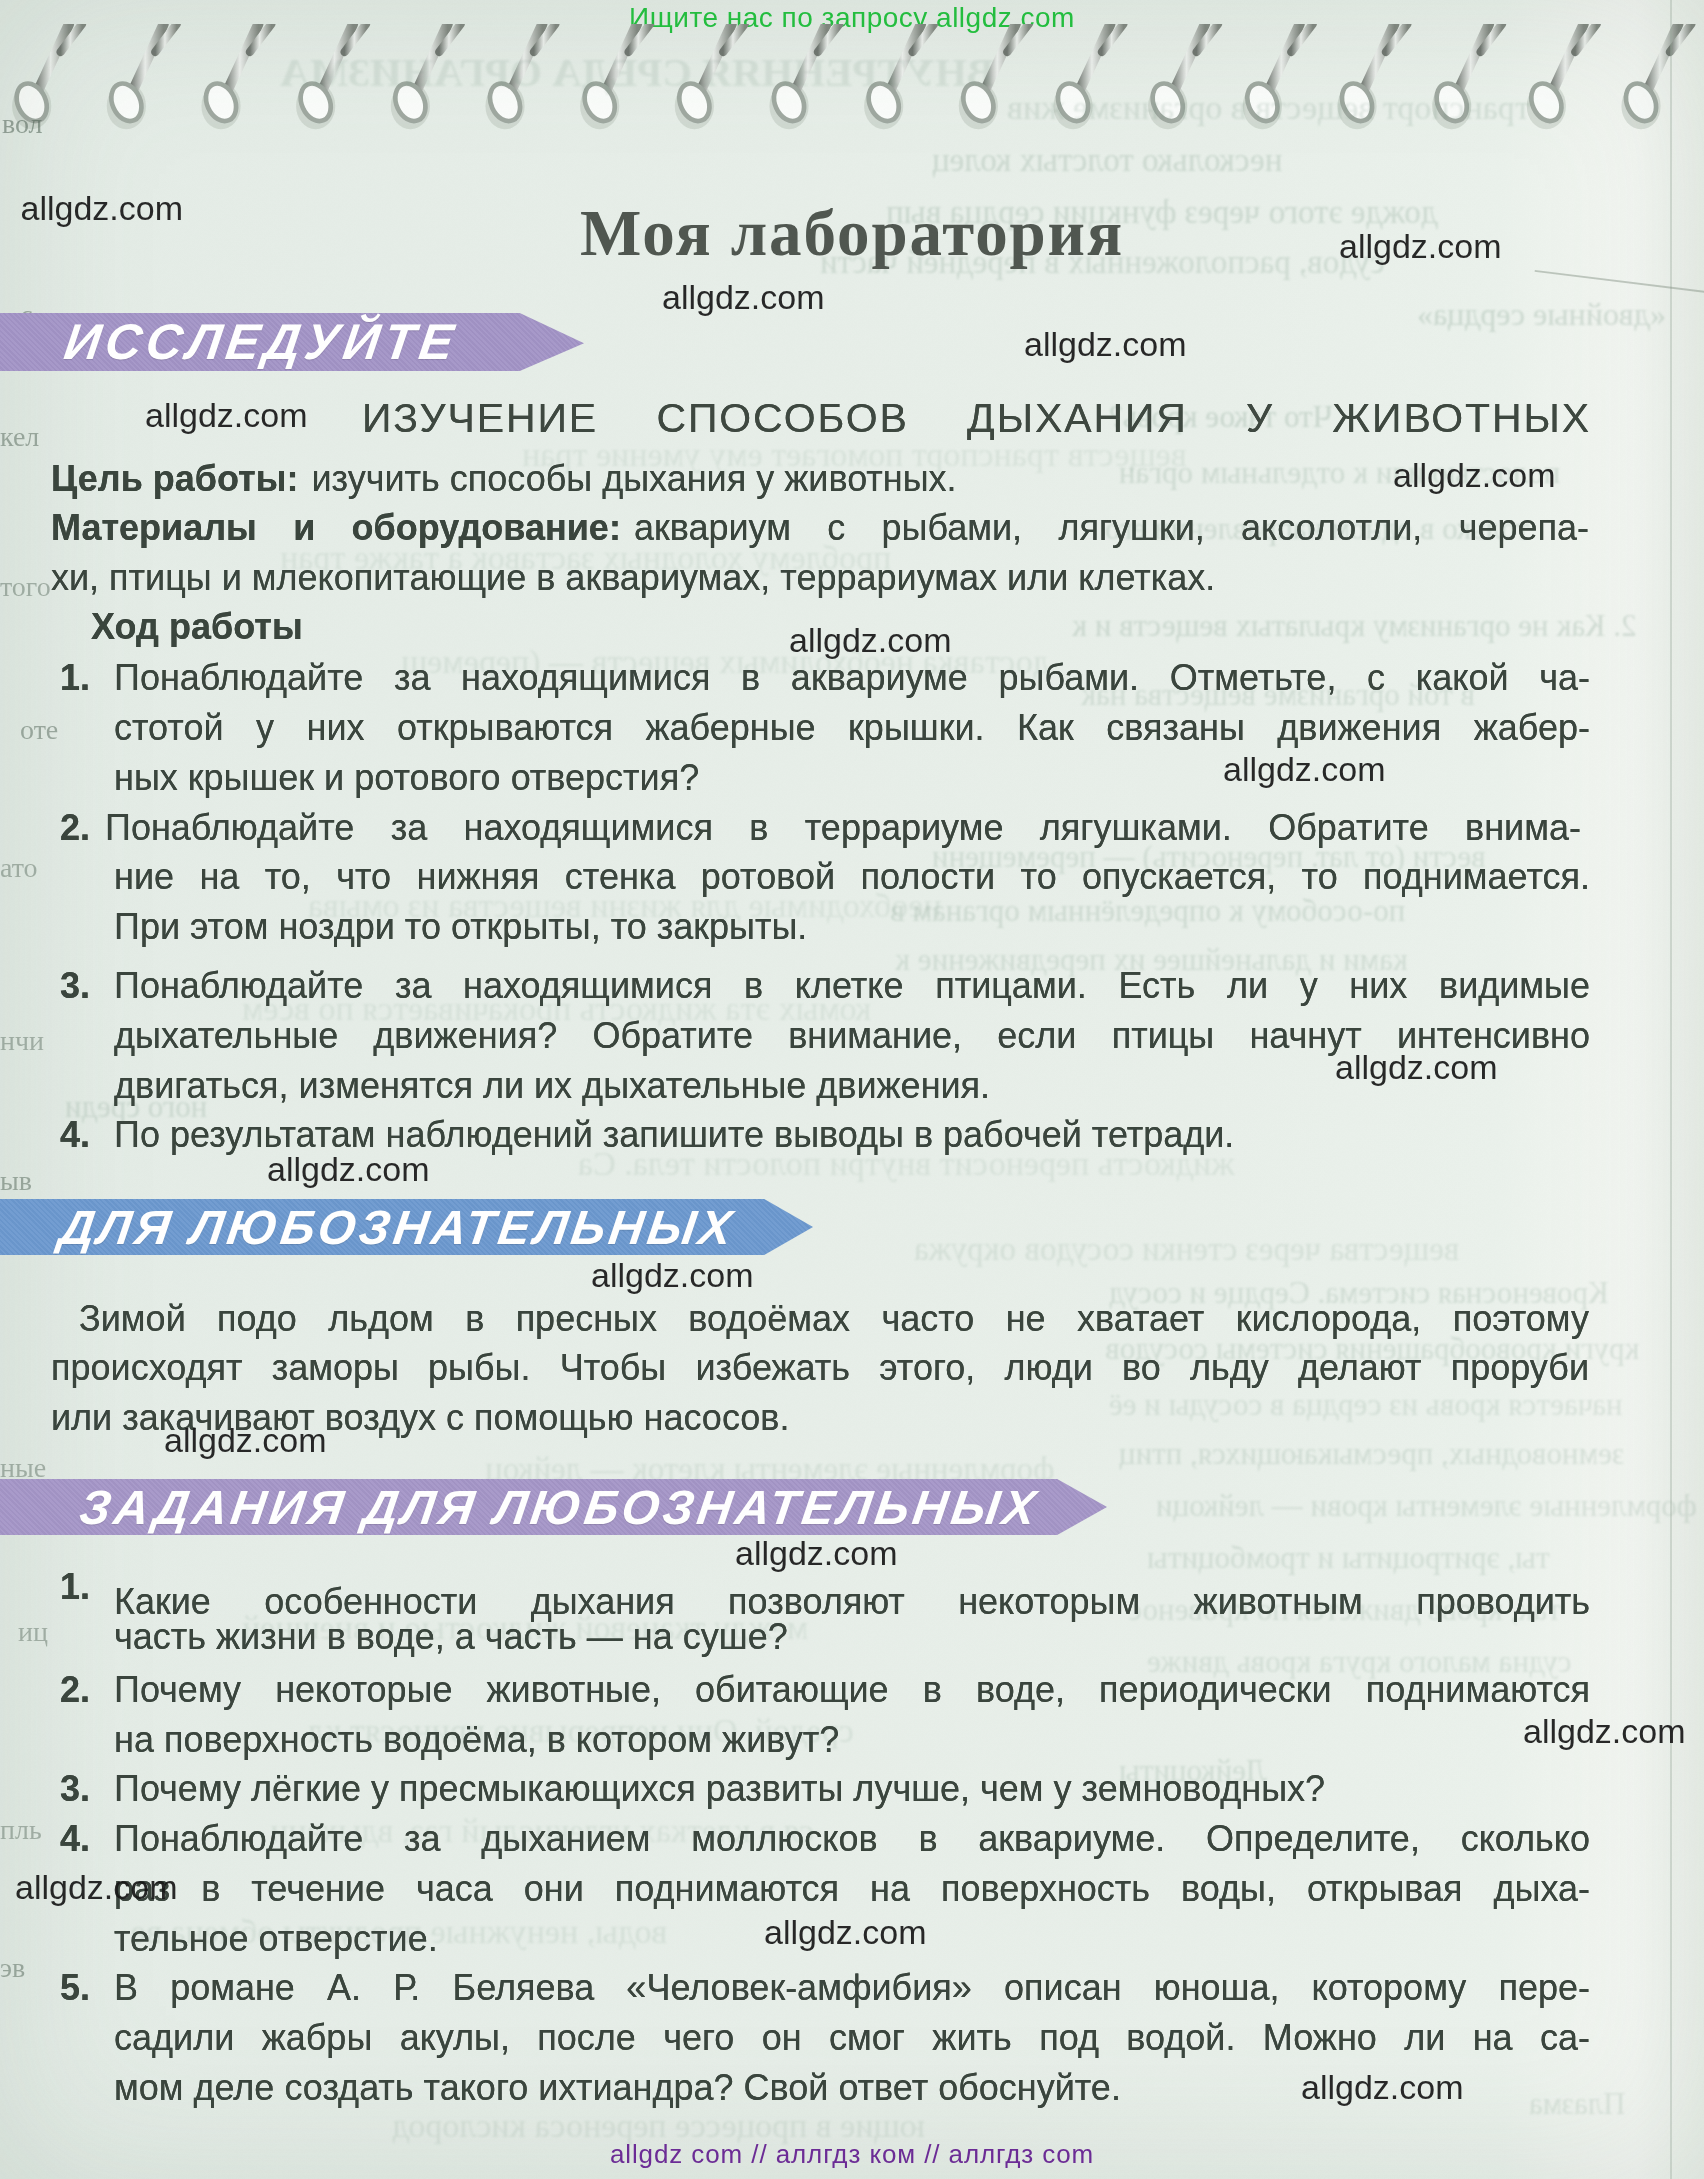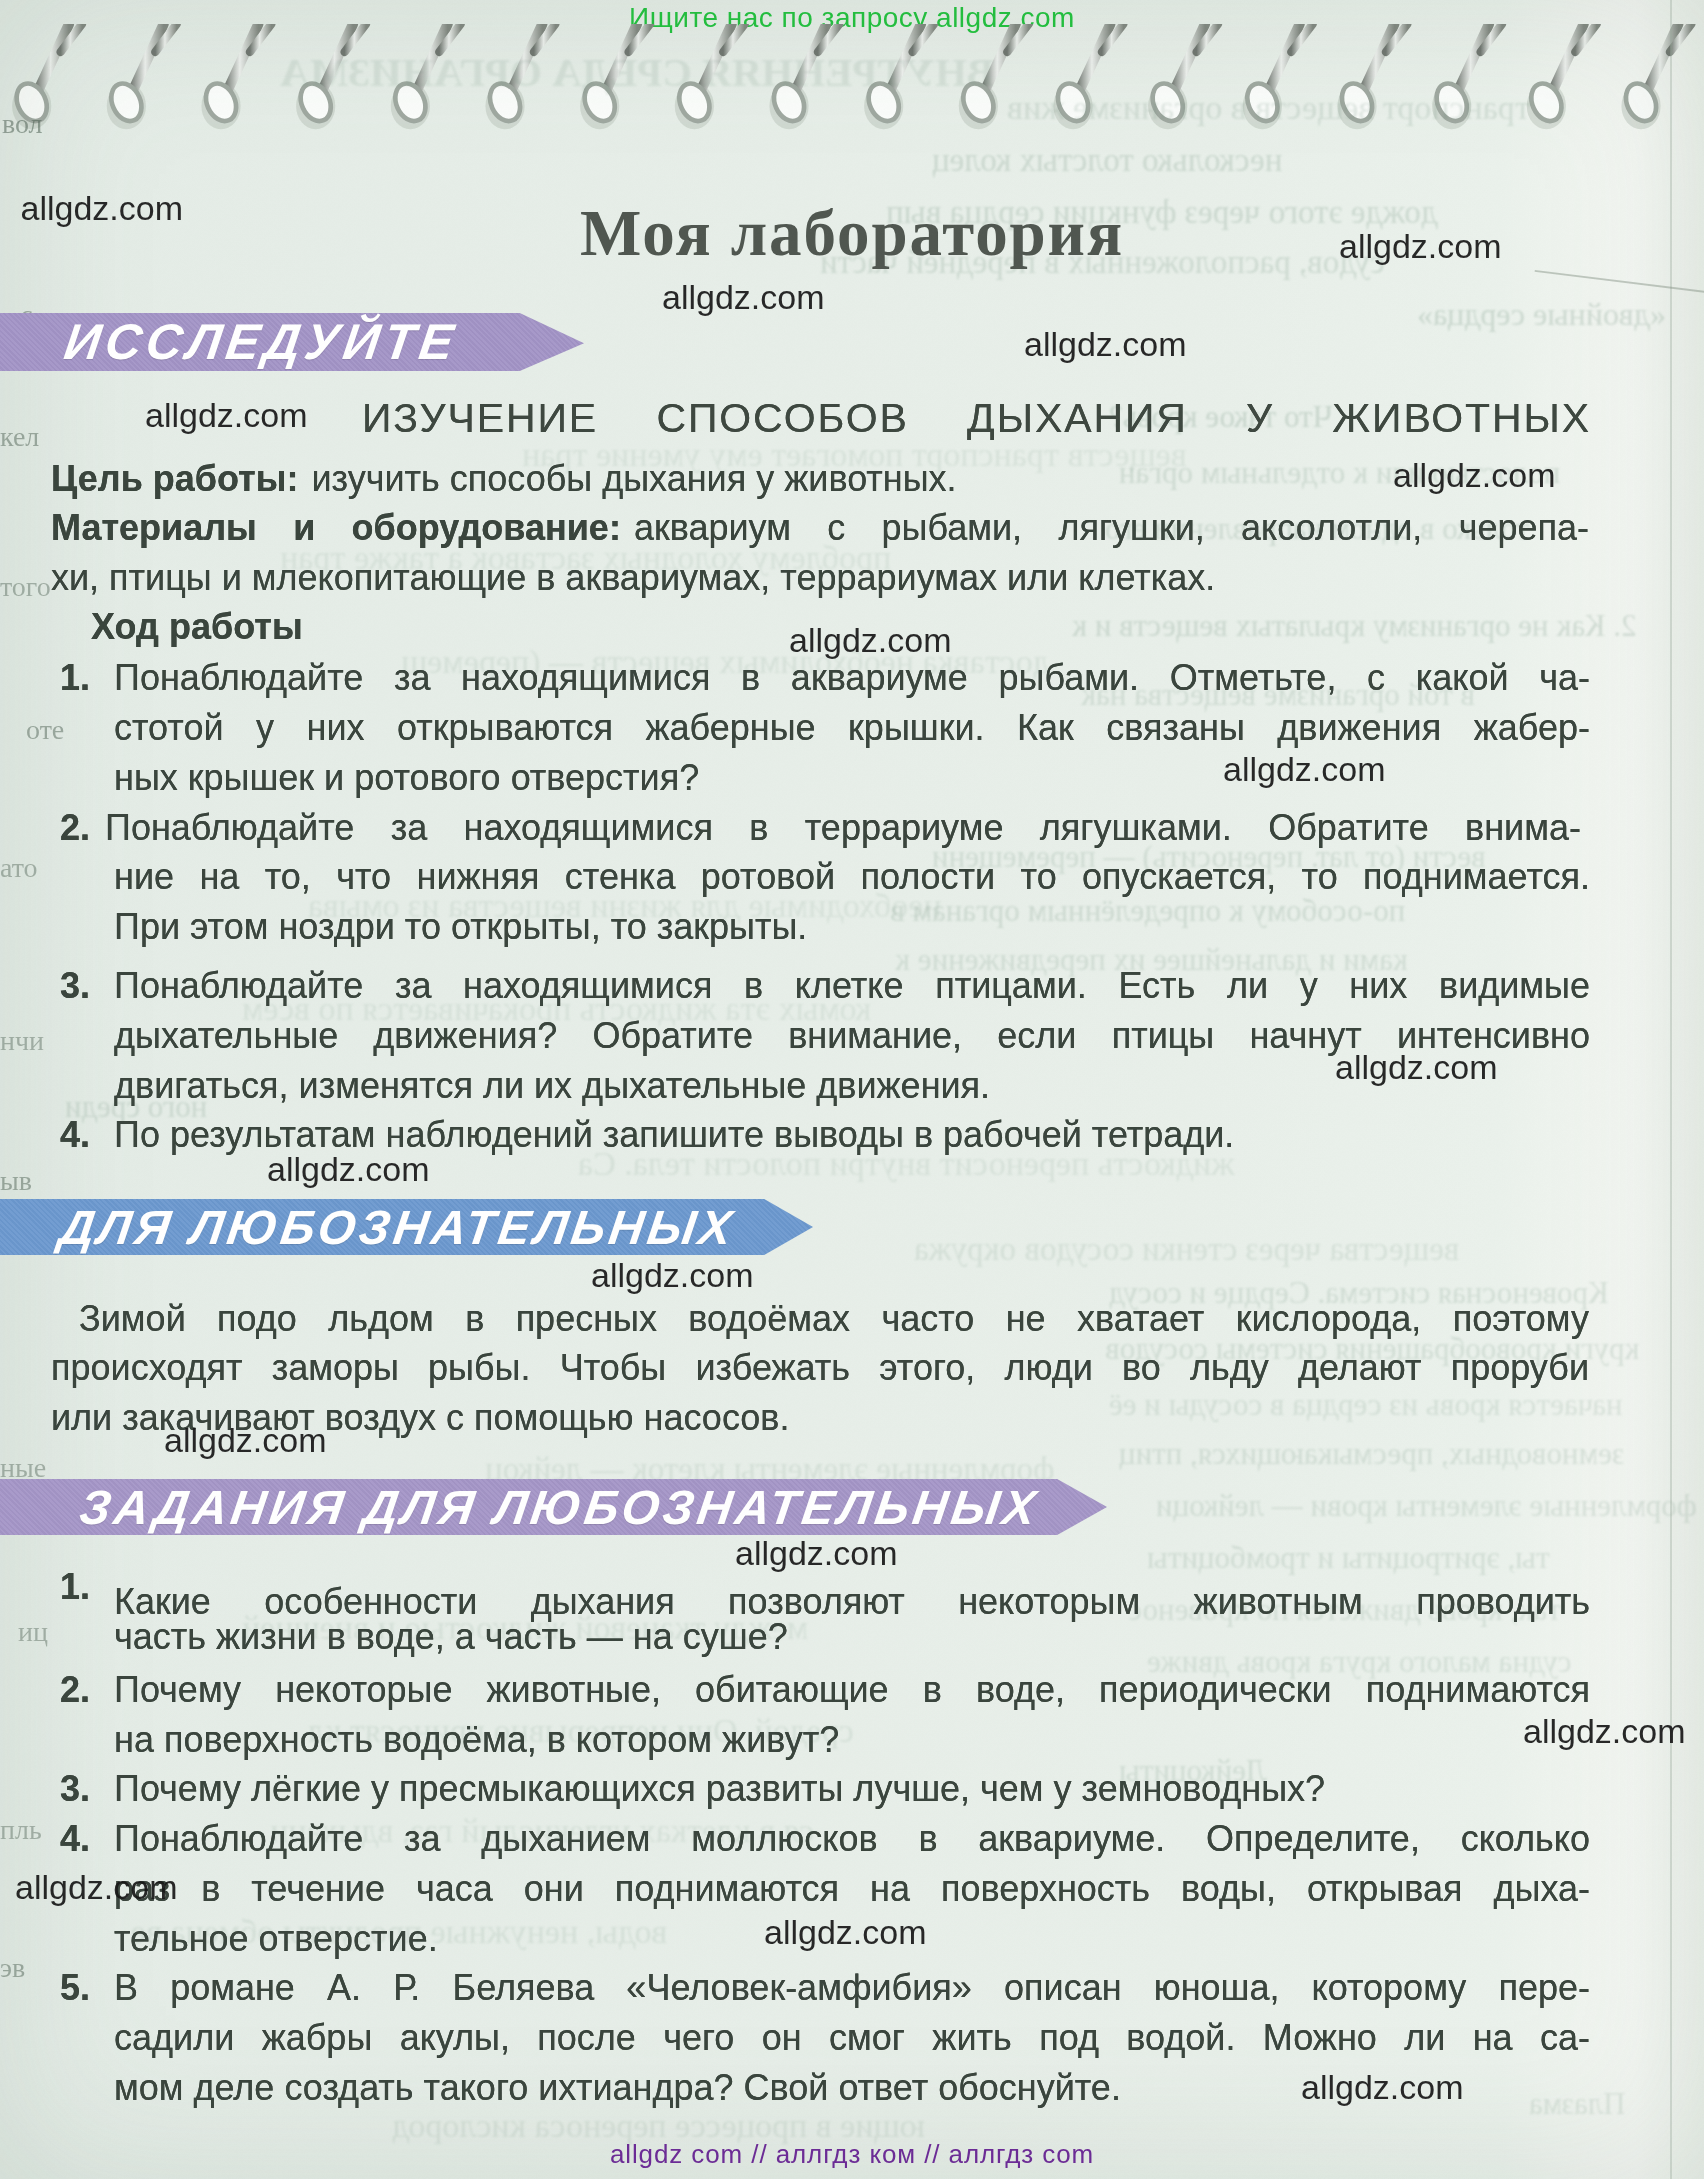--- a/index.html
+++ b/index.html
@@ -99,21 +99,21 @@
       <div class="bleed" style="left: 1156px; top: 1488px; font-size: 31px; opacity: 0.2; transform: scaleX(-1);">формленные элементы крови — лейкоци</div>
       <div class="bleed" style="left: 1147px; top: 1540px; font-size: 31px; opacity: 0.2; transform: scaleX(-1);">ты, эритроциты и тромбоциты</div>
       <div class="bleed" style="left: 1128px; top: 1592px; font-size: 31px; opacity: 0.18; transform: scaleX(-1);">так, кровь движется по кровенос</div>
       <div class="bleed" style="left: 1147px; top: 1644px; font-size: 31px; opacity: 0.18; transform: scaleX(-1);">судна малого круга кровь движе</div>
       <div class="bleed" style="left: 1119px; top: 1753px; font-size: 31px; opacity: 0.2; transform: scaleX(-1);">Лейкоциты</div>
       <div class="bleed" style="left: 1529px; top: 2086px; font-size: 31px; opacity: 0.18; transform: scaleX(-1);">Плазма</div>
       <div class="bleed d" style="left: 1.9px; top: 108px; font-size: 28px; opacity: 0.5;">вол</div>
       <div class="bleed d" style="left: 0px; top: 304px; font-size: 28px; opacity: 0.45;">а 6</div>
       <div class="bleed d" style="left: 0px; top: 421px; font-size: 28px; opacity: 0.45;">кел</div>
       <div class="bleed d" style="left: 0px; top: 571px; font-size: 28px; opacity: 0.4;">того</div>
-      <div class="bleed d" style="left: 10px; top: 714px; font-size: 28px; opacity: 0.45; padding-left: 16px;">оте</div>
+      <div class="bleed d" style="left: 4px; top: 714px; font-size: 28px; opacity: 0.45; padding-left: 16px;">оте</div>
       <div class="bleed d" style="left: 0px; top: 852px; font-size: 28px; opacity: 0.4;">ато</div>
       <div class="bleed d" style="left: 0px; top: 1025px; font-size: 28px; opacity: 0.4;">нчи</div>
       <div class="bleed d" style="left: 0px; top: 1165px; font-size: 28px; opacity: 0.45;">ыв</div>
       <div class="bleed d" style="left: 0px; top: 1452px; font-size: 28px; opacity: 0.4;">ные</div>
       <div class="bleed d" style="left: 18px; top: 1616px; font-size: 28px; opacity: 0.4;">иц</div>
       <div class="bleed d" style="left: 0px; top: 1814px; font-size: 28px; opacity: 0.4;">пль</div>
       <div class="bleed d" style="left: 0px; top: 1952px; font-size: 28px; opacity: 0.45;">эв</div>
     </div>
 
   <div class="hint">Ищите нас по запросу allgdz.com</div>

